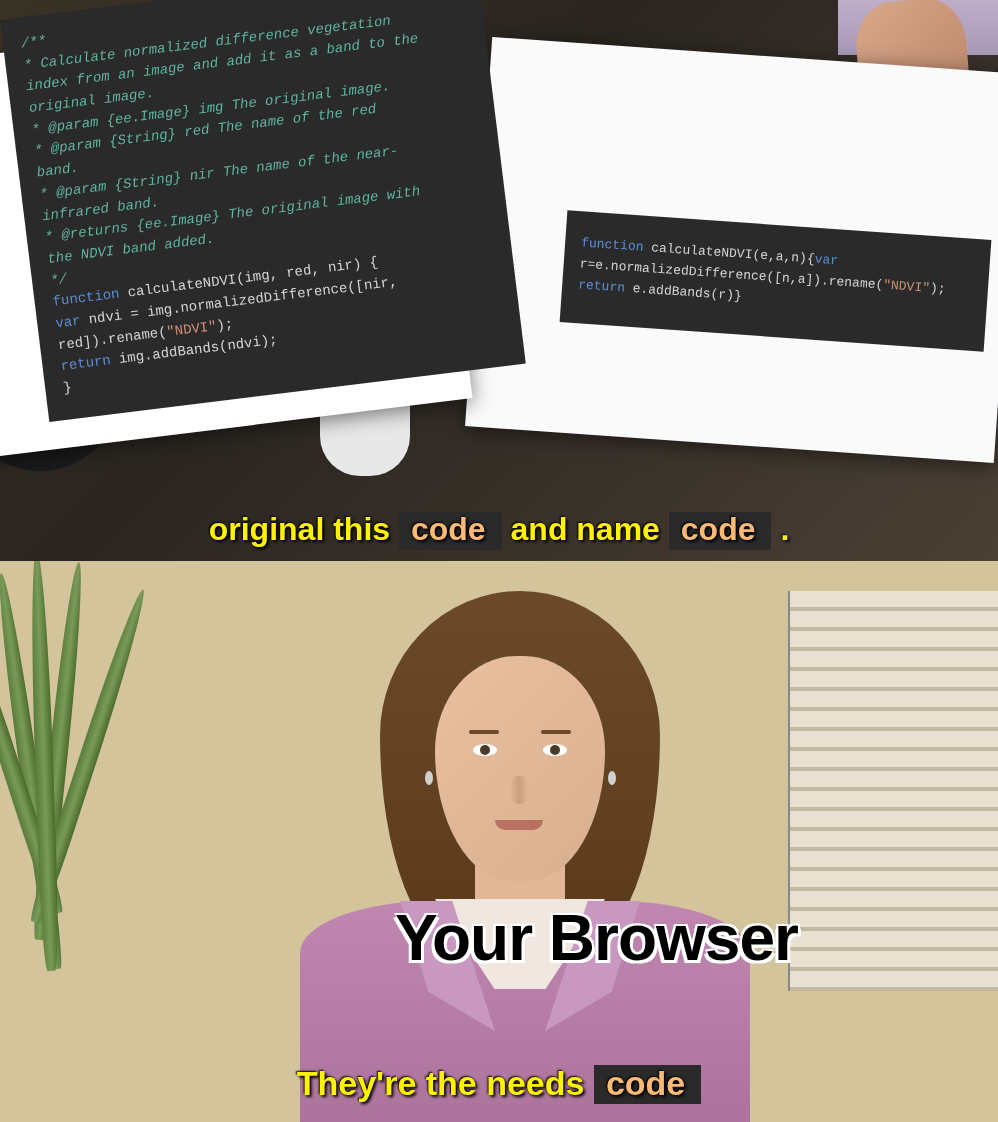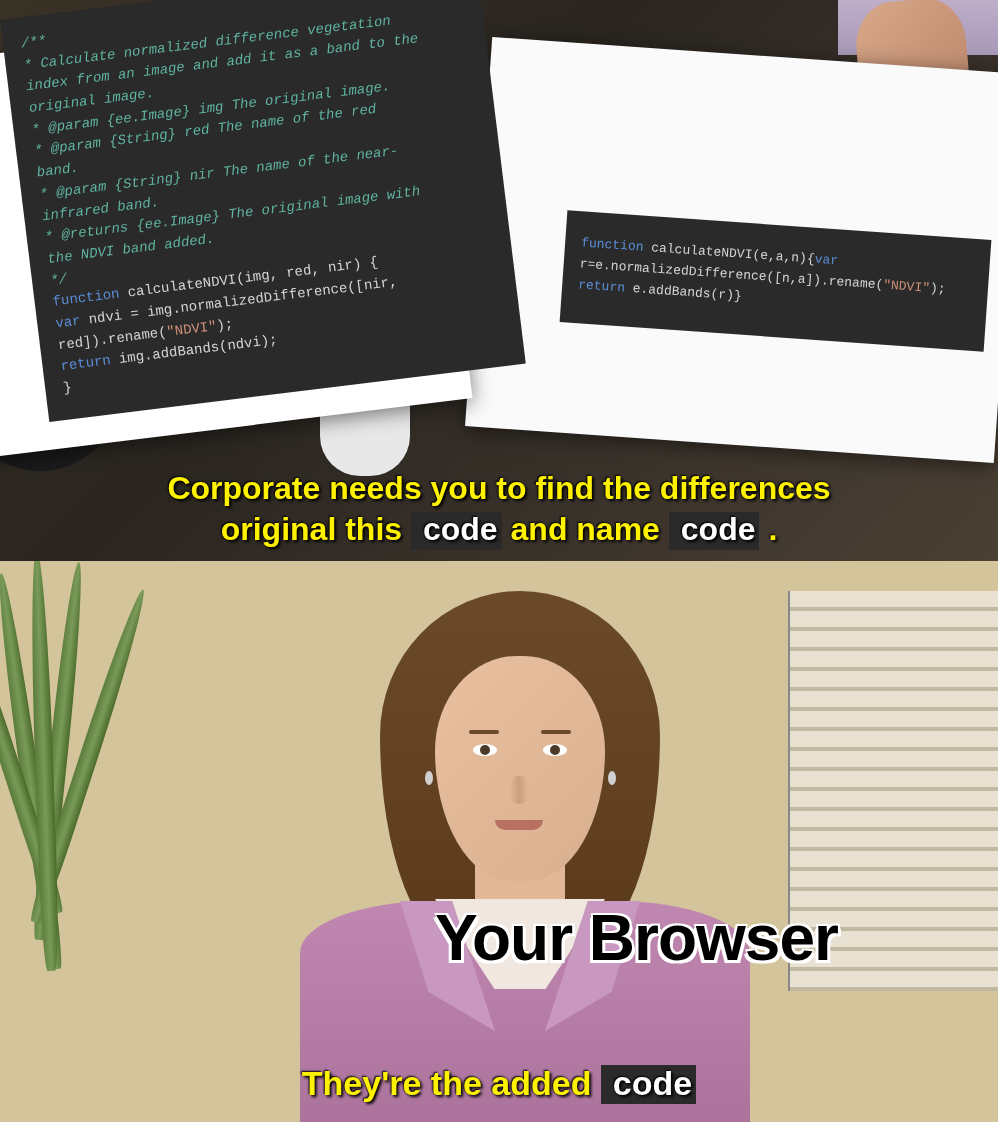--- a/index.html
+++ b/index.html
@@ -107,22 +107,22 @@
     font-family: Arial, sans-serif;
     font-weight: bold;
     font-size: 32px;
     color: #fff200;
     text-shadow: 2px 2px 3px #000, -1px -1px 2px #000;
     z-index: 10;
     line-height: 1.3;
   }
   .patch {
     background: #2a2a2a;
-    color: #ffffff;
-    padding: 0 4px 2px 12px;
+    color: #fdba74;
+    padding: 0 16px 2px 12px;
     display: inline-block;
     line-height: 1.1;
   }
   .bottom-panel {
     width: 998px;
     height: 561px;
     background: linear-gradient(180deg, #d8c8a0 0%, #c8b890 100%);
     position: relative;
     overflow: hidden;
   }
@@ -232,21 +232,20 @@
     top: 340px;
     left: 395px;
     font-family: Arial, sans-serif;
     font-weight: 900;
     font-size: 64px;
     color: #000;
     text-shadow: 2px 2px 0 #fff, -2px -2px 0 #fff, 2px -2px 0 #fff, -2px 2px 0 #fff, 3px 3px 0 #fff, -3px 3px 0 #fff;
     z-index: 20;
     letter-spacing: -1px;
     white-space: nowrap;
-    margin-left: 40px;
   }
   .caption-bottom {
     position: absolute;
     bottom: 18px;
     left: 0;
     width: 100%;
     text-align: center;
     font-family: Arial, sans-serif;
     font-weight: bold;
     font-size: 34px;
@@ -311,21 +310,21 @@
 <span class="fn norm">}</span>
     </div>
 
     <div class="code-block-right">
 <span class="kw">function</span><span> calculateNDVI(e,a,n){</span><span class="kw">var</span><br>
 <span>r=e.normalizedDifference([n,a]).rename(</span><span class="str">"NDVI"</span><span>);</span><br>
 <span class="kw">return</span><span> e.addBands(r)}</span>
     </div>
 
     <div class="caption-top">
-      <span>Corporate needs you to find the differences</span><br>
+      <br>
       <span>original this </span><span class="patch">code</span><span> and name </span><span class="patch">code</span><span> .</span>
     </div>
   </div>
 
   <div class="bottom-panel">
     <div class="wall"></div>
     <div class="blinds"></div>
     <div class="plant">
       <div class="plant-leaf" style="height:400px;left:50px;top:10px;transform:rotate(-8deg)"></div>
       <div class="plant-leaf" style="height:380px;left:80px;top:0;transform:rotate(6deg)"></div>
@@ -348,17 +347,17 @@
         <div class="nose"></div>
         <div class="mouth"></div>
       </div>
       <div class="earring l"></div>
       <div class="earring r"></div>
     </div>
 
     <div class="label-browser">Your Browser</div>
 
     <div class="caption-bottom">
-      <span>They're the added </span><span class="patch">code</span>
+      <span>They're the needs </span><span class="patch">code</span>
     </div>
   </div>
 
 </div>
 
 </body></html>

